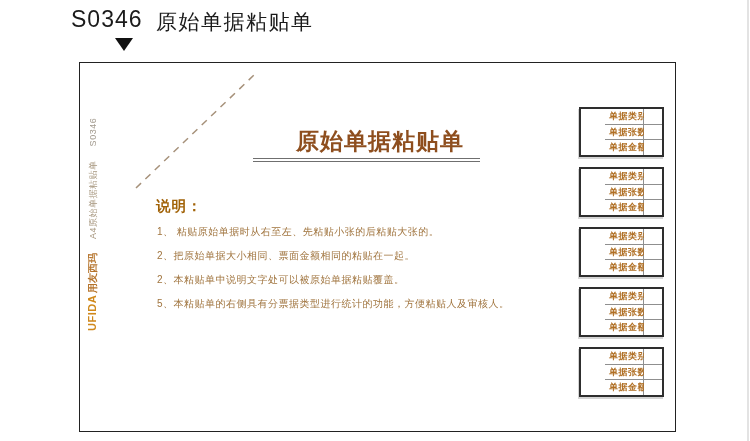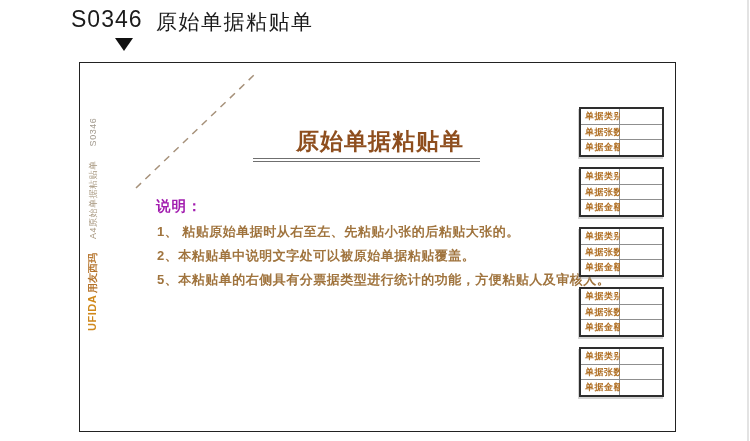--- a/index.html
+++ b/index.html
@@ -16,29 +16,29 @@
   
   .sheet{position:absolute;left:79px;top:62px;width:595px;height:368px;
     border:1px solid #222;background:#fff;box-sizing:content-box;}
   .sheet-title{position:absolute;left:216px;top:63px;font-size:23px;font-weight:bold;
     color:#8e4e1e;letter-spacing:1px;white-space:nowrap;}
   .double-rule{position:absolute;left:173px;top:95px;width:227px;height:2px;
     border-top:1.5px solid #6f6f6f;border-bottom:1.5px solid #6f6f6f;}
   .dash-svg{position:absolute;left:40px;top:5px;}
   
   .notes-heading{position:absolute;left:76px;top:134px;font-size:14.5px;font-weight:bold;
-    color:#a21caf;letter-spacing:1px;}
-  .notes-list{position:absolute;left:77px;top:157px;font-size:13px;color:#a0743e;
-    letter-spacing:0.5px;font-weight:bold;}
+    color:#a16207;letter-spacing:1px;}
+  .notes-list{position:absolute;left:77px;top:157px;font-size:10px;color:#a0743e;
+    letter-spacing:0.5px;}
   .note-item{height:24px;line-height:24px;white-space:nowrap;}
   
   .stat-col{position:absolute;left:499px;top:44px;display:flex;flex-direction:column;gap:10px;}
   .stat-block{width:85px;height:50px;box-sizing:border-box;border:2px solid #2e2e2e;
     background:#fff;display:flex;flex-direction:column;box-shadow:-1px 2px 0 rgba(160,160,160,0.45);}
-  .stat-row{flex:1;display:flex;border-bottom:1px solid #8f8f8f;min-height:0;}
+  .stat-row{flex:1;display:flex;border-bottom:1px solid #8f8f8f;min-height:0;margin-left:24px;}
   .stat-row:last-child{border-bottom:none;}
   .stat-label{width:39px;box-sizing:border-box;border-right:1px solid #8f8f8f;
     font-size:9px;font-weight:bold;color:#b06f24;display:flex;align-items:center;
     padding-left:4px;letter-spacing:0.5px;white-space:nowrap;}
   .stat-value{flex:1;background:#fff;}
   
   .side-brand{position:absolute;left:6px;top:268px;width:195px;height:15px;
     transform:rotate(-90deg);transform-origin:0 0;display:flex;align-items:baseline;
     white-space:nowrap;}
   .brand-en{font-size:11px;font-weight:bold;color:#d0891c;letter-spacing:0.5px;}
@@ -67,20 +67,21 @@
     <span class="side-product">A4原始单据粘贴单</span>
     <span class="side-code">S0346</span>
   </div>
 
   <div class="sheet-title">原始单据粘贴单</div>
   <div class="double-rule"></div>
 
   <div class="notes-heading">说明：</div>
   <div class="notes-list">
     <div class="note-item">1、 粘贴原始单据时从右至左、先粘贴小张的后粘贴大张的。</div>
+    <div class="note-item">2、把原始单据大小相同、票面金额相同的粘贴在一起。</div>
     <div class="note-item">2、本粘贴单中说明文字处可以被原始单据粘贴覆盖。</div>
     <div class="note-item">5、本粘贴单的右侧具有分票据类型进行统计的功能，方便粘贴人及审核人。</div>
   </div>
 
   <div class="stat-col">
     <div class="stat-block">
       <div class="stat-row">
         <div class="stat-label">单据类别</div>
         <div class="stat-value"></div>
       </div>

